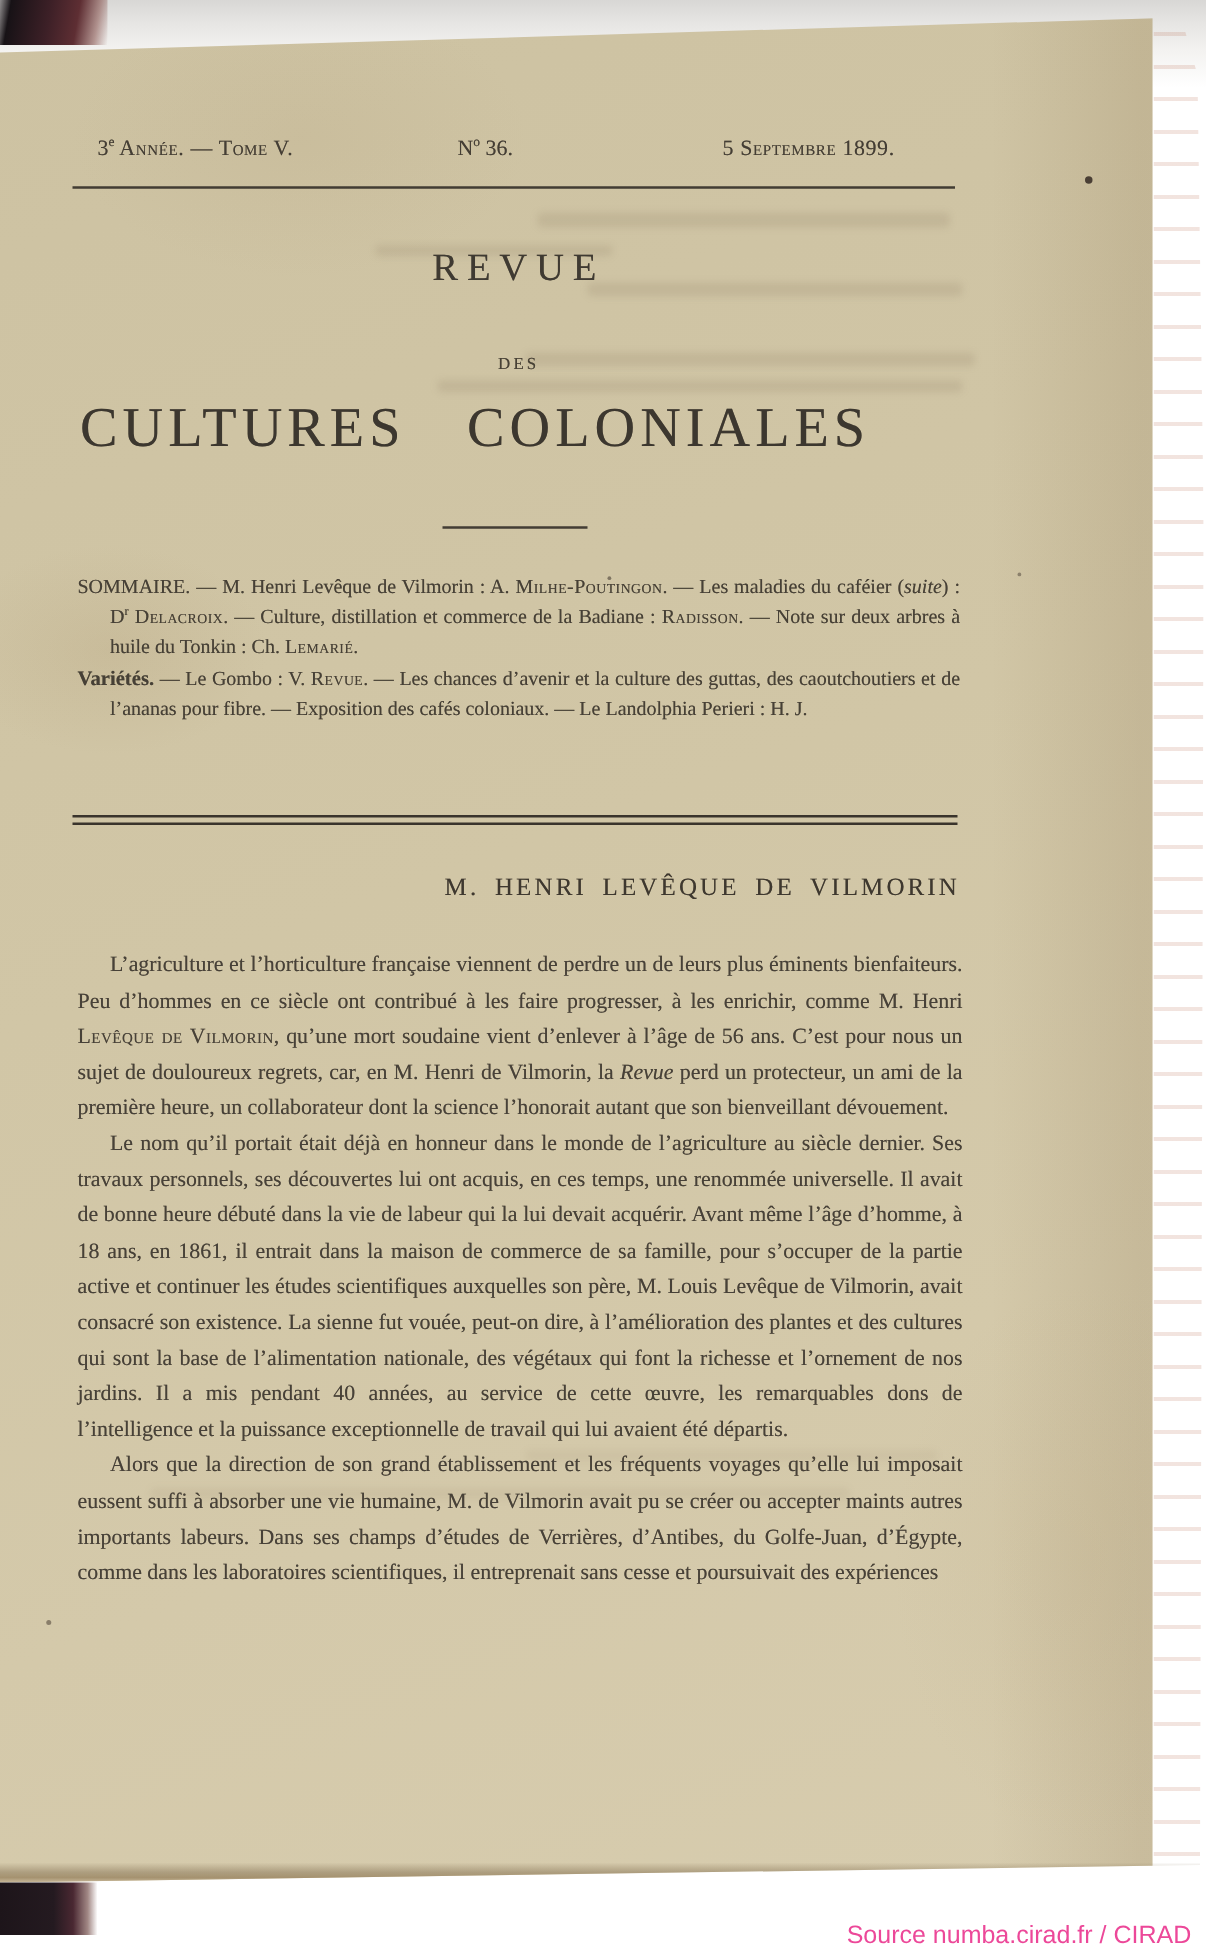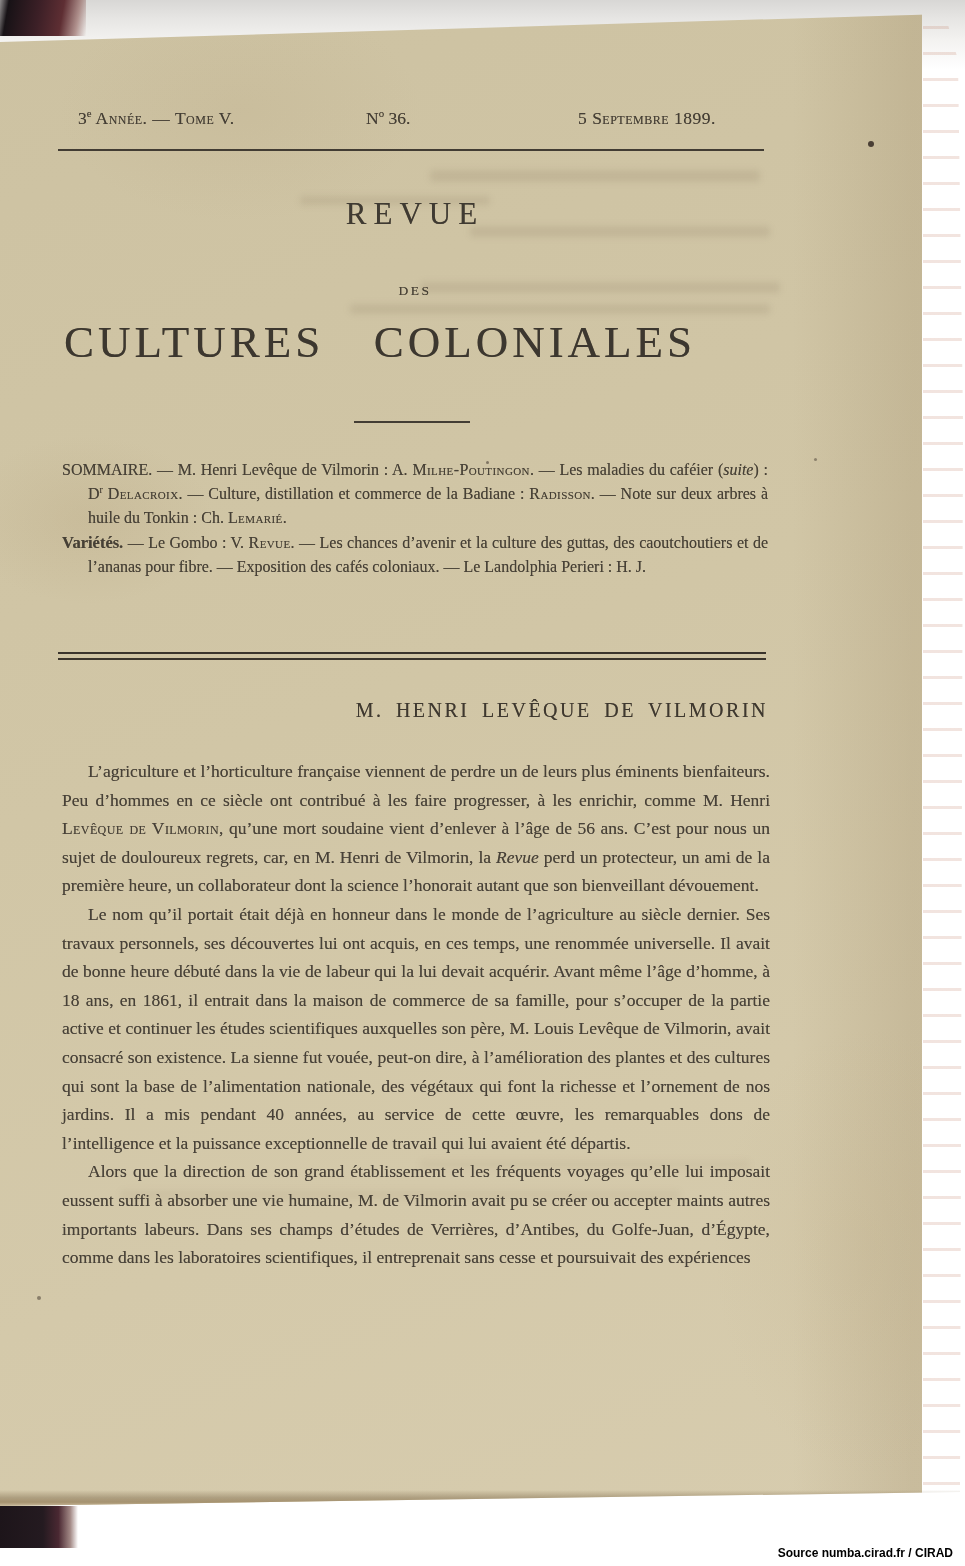--- a/index.html
+++ b/index.html
@@ -72,21 +72,21 @@
 
   .article-title{position:absolute;left:62px;top:699px;width:706px;text-align:right;
     font-size:20px;letter-spacing:2.5px;word-spacing:5px;color:#3e382f;white-space:nowrap;}
 
   .body-text{position:absolute;left:62px;top:757px;width:708px;font-size:17.5px;
     line-height:28.6px;text-align:justify;color:#474138;}
   .body-text p{margin:0;text-indent:26px;}
 
   .footer-bar{position:absolute;left:0;bottom:0;width:965px;height:34px;background:transparent;}
   .footer-text{position:absolute;right:12px;bottom:6px;font-family:"Liberation Sans", sans-serif;
-    font-size:12px;color:#000000;font-weight:bold;}
+    font-size:20px;color:#ec4899;}
 </style>
 </head>
 <body>
 
 <div class="canvas">
 
   <div class="scanner-bg"></div>
   <div class="binding-top"></div>
 
   <div class="page-wrap">

